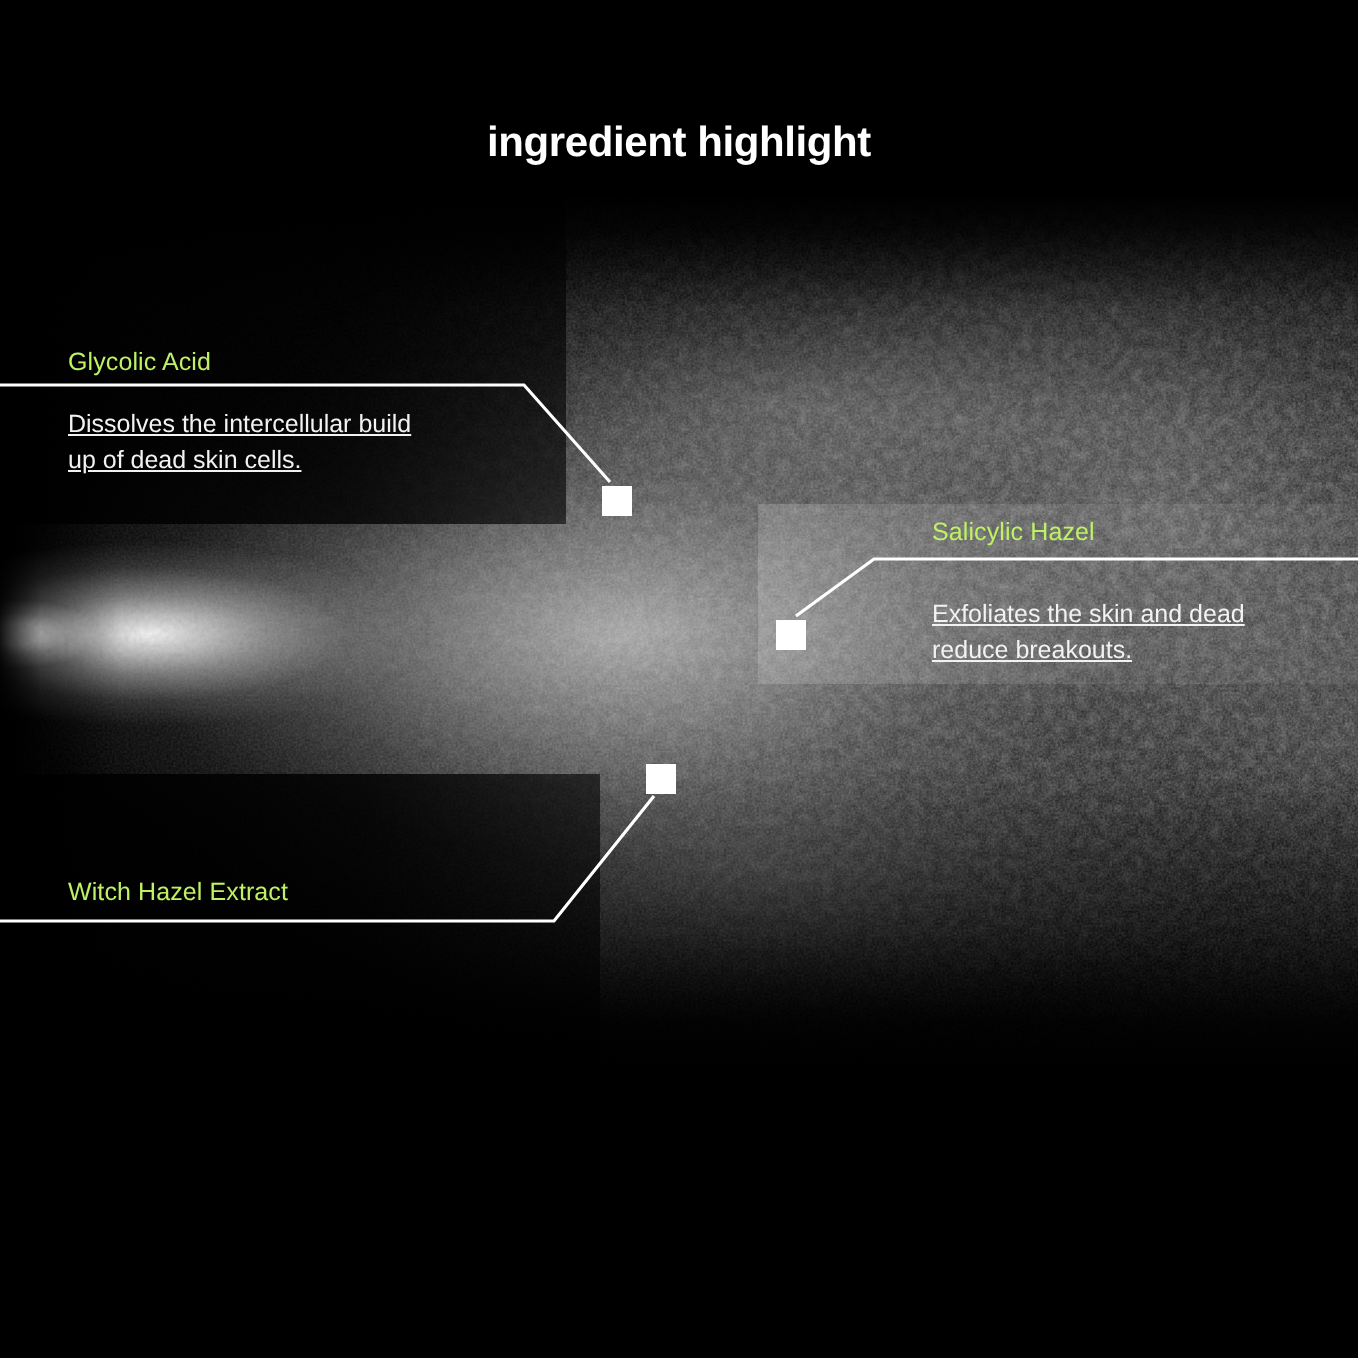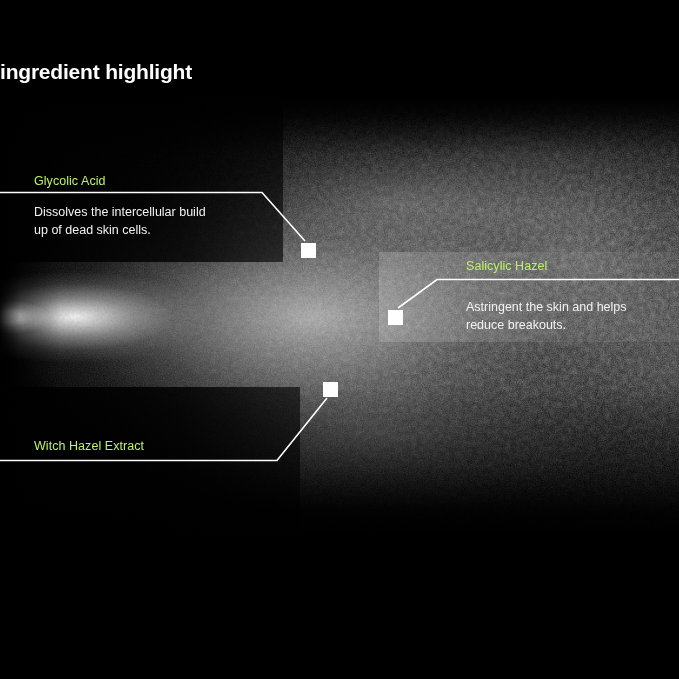--- a/index.html
+++ b/index.html
@@ -19,21 +19,21 @@
     background: #000000;
     overflow: hidden;
   }
 
   
   .title {
     position: absolute;
     left: 0;
     top: 59px;
     width: 679px;
-    text-align: left;
+    text-align: center;
     color: #ffffff;
     font-size: 21px;
     font-weight: bold;
     letter-spacing: -0.2px;
     line-height: 26px;
   }
 
   
   .photo {
     position: absolute;
@@ -168,20 +168,21 @@
     letter-spacing: 0.05px;
     white-space: nowrap;
   }
   .callout-body {
     position: absolute;
     color: #f2f2f2;
     font-size: 12.5px;
     font-weight: normal;
     line-height: 17.5px;
     white-space: pre-line;
+    text-decoration: underline;
   }
 
   #heading-glycolic { left: 34px; top: 174px; }
   #body-glycolic    { left: 34px; top: 204px; }
 
   #heading-salicylic { left: 466px; top: 259px; }
   #body-salicylic    { left: 466px; top: 299px; }
 
   #heading-witchhazel { left: 34px; top: 439px; }
   #body-witchhazel    { left: 34px; top: 479px; }
@@ -297,18 +298,18 @@
 
   <div class="marker" id="marker-glycolic"></div>
   <div class="marker" id="marker-salicylic"></div>
   <div class="marker" id="marker-witchhazel"></div>
 
   <div class="callout-heading" id="heading-glycolic">Glycolic Acid</div>
   <div class="callout-body" id="body-glycolic">Dissolves the intercellular build
 up of dead skin cells.</div>
 
   <div class="callout-heading" id="heading-salicylic">Salicylic Hazel</div>
-  <div class="callout-body" id="body-salicylic">Astringent the skin and helps
+  <div class="callout-body" id="body-salicylic">Exfoliates the skin and dead
 reduce breakouts.</div>
 
   <div class="callout-heading" id="heading-witchhazel">Witch Hazel Extract</div>
 
 </div>
 
 </body></html>

